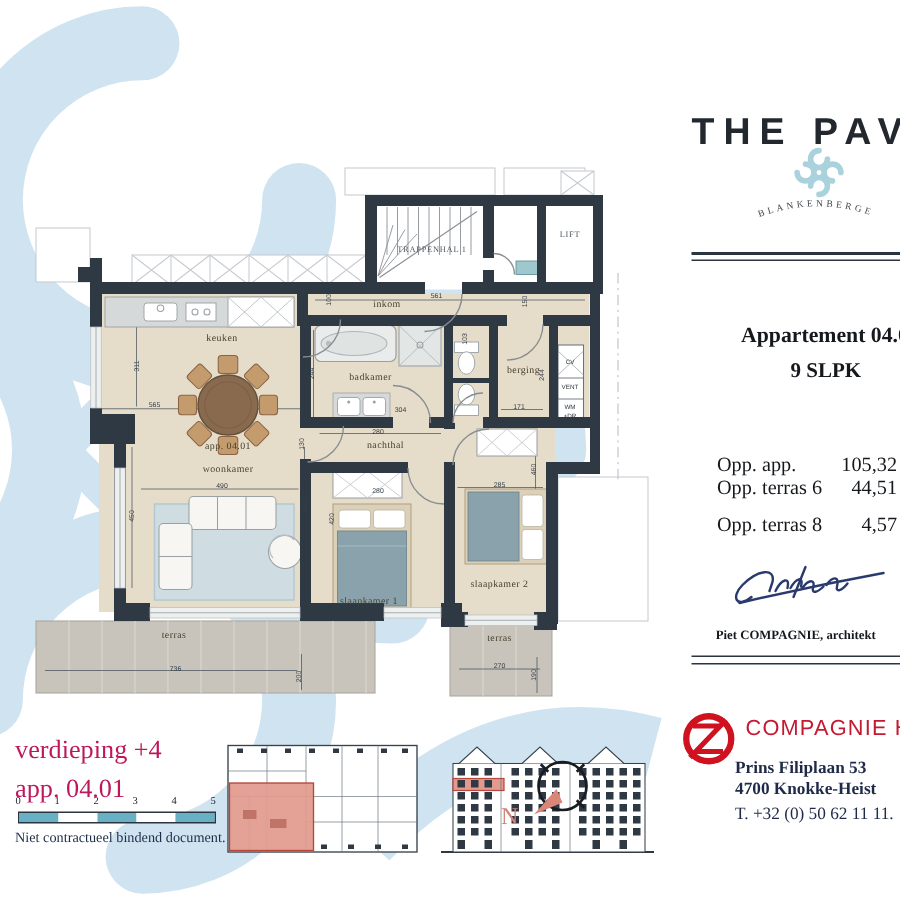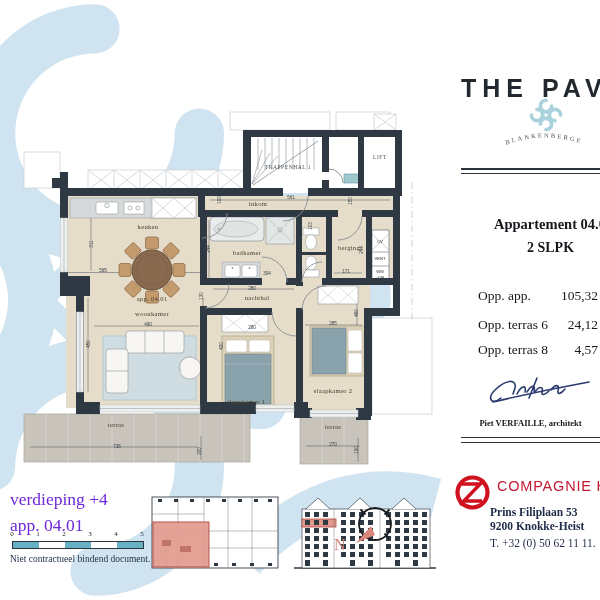--- a/index.html
+++ b/index.html
@@ -22,21 +22,21 @@
   .slpk{position:absolute;left:527px;top:240px;z-index:3;font-size:14px;font-weight:700;color:#15181c;}
   .arearow{position:absolute;left:478px;width:120px;display:flex;justify-content:space-between;z-index:3;
            font-size:13.5px;color:#15181c;}
   .arearow .val{text-align:right;}
   .architect{position:absolute;left:461px;width:139px;top:418px;z-index:3;text-align:center;
              font-size:8.5px;font-weight:700;color:#15181c;white-space:nowrap;}
   .company{position:absolute;left:497px;top:478px;z-index:3;font-family:"Liberation Sans",sans-serif;
            font-size:14.5px;letter-spacing:.8px;color:#c41a31;white-space:nowrap;}
   .addr{position:absolute;left:490px;z-index:3;font-size:11.5px;color:#1e2a47;white-space:nowrap;}
   .addr.b{font-weight:700;}
-  .level{position:absolute;left:10px;z-index:3;font-size:17.5px;color:#6d28d9;}
+  .level{position:absolute;left:10px;z-index:3;font-size:17.5px;color:#be185d;}
   .note{position:absolute;left:10px;top:554px;z-index:3;font-size:9.5px;color:#1d2c47;}
   .scalebar{position:absolute;left:12px;top:530px;width:132px;z-index:3;}
   .scalebar .ticks{position:relative;height:9px;font-family:"Liberation Serif",serif;font-size:7px;color:#1b222a;}
   .scalebar .ticks span{position:absolute;transform:translateX(-50%);}
   .scalebar .bar{margin-top:2px;width:130px;height:6px;border:1px solid #2b3540;display:flex;}
   .scalebar .bar i{flex:1;background:#ffffff;}
   .scalebar .bar i.on{background:#68b1c4;}
   .compass-n{position:absolute;left:334px;top:536px;z-index:3;font-size:16px;color:#cf8377;}
 </style>
 </head>
@@ -436,54 +436,54 @@
     </defs>
   <text font-family="Liberation Serif, serif" font-size="6.3" letter-spacing="2.2" fill="#414950">
     <textPath href="#bkarc" startOffset="4%">BLANKENBERGE</textPath>
   </text>
 </svg>
 
 <div class="rule" style="left:461px;top:168px;width:139px;height:2px"></div>
 <div class="rule" style="left:461px;top:172.5px;width:139px;height:0.8px"></div>
 
 <div class="heading">Appartement 04.01</div>
-<div class="slpk">2 SLPK</div>
-
-<div class="arearow" style="top:288px">
+<div class="slpk">9 SLPK</div>
+
+<div class="arearow" style="top:302px">
   <span>Opp. app.</span>
   <span class="val">105,32</span>
 </div>
 <div class="arearow" style="top:317px">
   <span>Opp. terras 6</span>
-  <span class="val">24,12</span>
+  <span class="val">44,51</span>
 </div>
 <div class="arearow" style="top:342px">
   <span>Opp. terras 8</span>
   <span class="val">4,57</span>
 </div>
 
 <svg class="abs" style="left:487px;top:368px;z-index:3" width="110" height="44" viewBox="0 0 110 44">
   <g stroke="#2a3a6e" stroke-width="1.6" fill="none" stroke-linecap="round">
     <path d="M14,30 C4,38 0,30 8,22 C18,12 30,10 28,20 L26,26"></path>
     <path d="M30,26 C34,18 40,16 38,24 M40,24 C44,17 49,16 47,23 M50,10 L42,30 M48,24 C52,18 57,18 55,24 C54,28 58,27 62,23 M64,22 C68,16 73,16 71,23 C70,27 74,26 78,21"></path>
     <path d="M6,34 C40,26 80,18 102,14"></path>
   </g>
 </svg>
-<div class="architect">Piet VERFAILLE, architekt</div>
+<div class="architect">Piet COMPAGNIE, architekt</div>
 
 <div class="rule" style="left:461px;top:437px;width:139px;height:1.2px"></div>
 <div class="rule" style="left:461px;top:442px;width:139px;height:1px"></div>
 
 <svg class="abs" style="left:452px;top:472px;z-index:3" width="41" height="41" viewBox="0 0 41 41">
   <circle cx="20.5" cy="20.5" r="15" fill="none" stroke="#d0111f" stroke-width="4.2"></circle>
   <path d="M10,12 H28 M32,8 L8,33 M12,29 H30" fill="none" stroke="#d0111f" stroke-width="3.4"></path>
 </svg>
 <div class="company">COMPAGNIE HET ZOUTE</div>
 <div class="addr b" style="top:506px">Prins Filiplaan 53</div>
-<div class="addr b" style="top:520px">9200 Knokke-Heist</div>
+<div class="addr b" style="top:520px">4700 Knokke-Heist</div>
 <div class="addr" style="top:537px">T. +32 (0) 50 62 11 11.</div>
 
 <div class="level" style="top:489px">verdieping +4</div>
 <div class="level" style="top:515px">app. 04.01</div>
 
 <div class="scalebar">
   <div class="ticks">
     <span style="left:0px">0</span>
     <span style="left:26px">1</span>
     <span style="left:52px">2</span>

